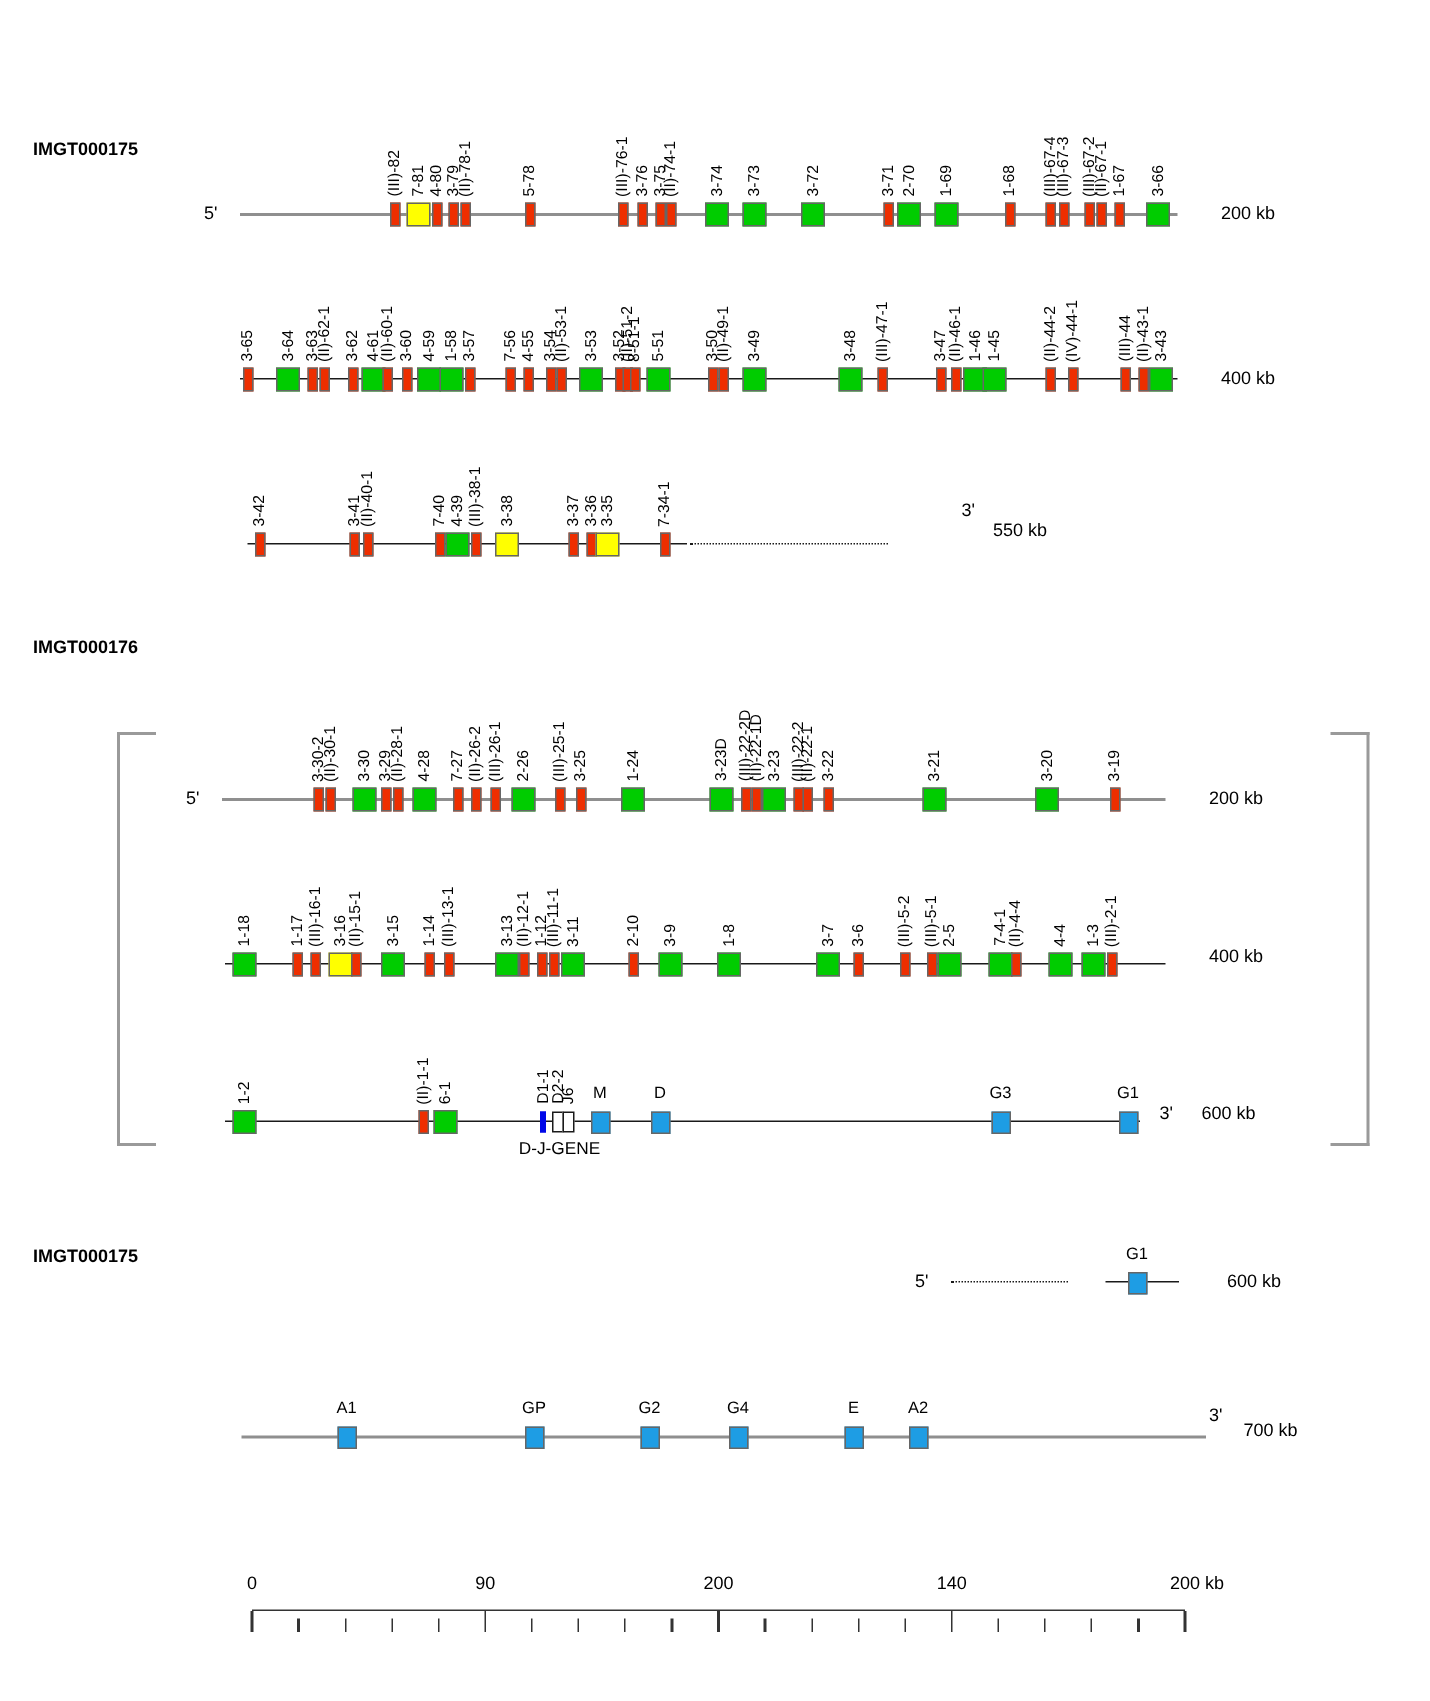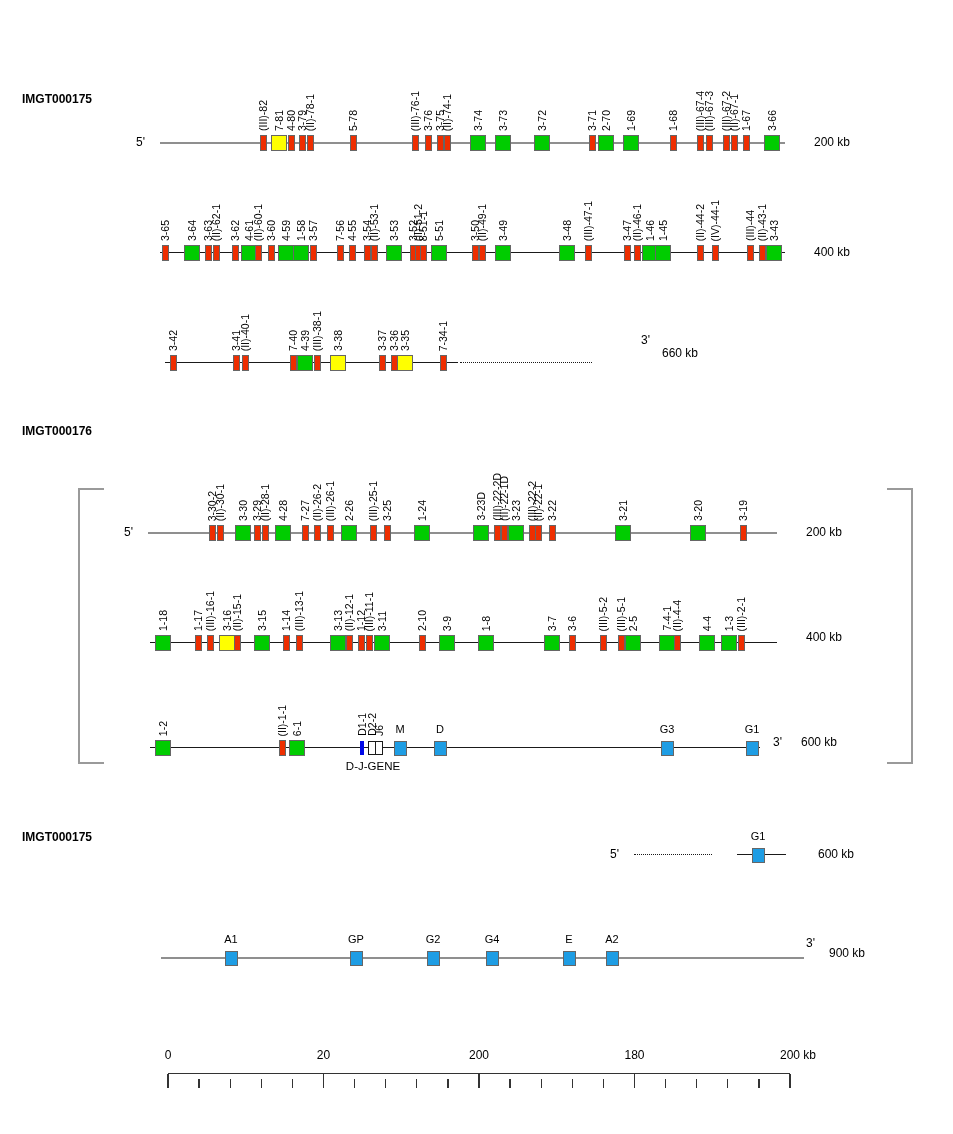--- a/index.html
+++ b/index.html
@@ -142,21 +142,21 @@
     <div class="vlabel" style="left: 709px; bottom: 893px;">(IV)-44-1</div>
     <div class="gene-box" style="left: 746.5px; top: 245px; width: 7px; height: 16px; background: rgb(238, 46, 0); border: 1px solid rgb(102, 102, 102);"></div>
     <div class="vlabel" style="left: 744px; bottom: 893px;">(III)-44</div>
     <div class="gene-box" style="left: 758.5px; top: 245px; width: 7px; height: 16px; background: rgb(238, 46, 0); border: 1px solid rgb(102, 102, 102);"></div>
     <div class="vlabel" style="left: 756px; bottom: 893px;">(II)-43-1</div>
     <div class="gene-box" style="left: 766px; top: 245px; width: 16px; height: 16px; background: rgb(0, 204, 0); border: 1px solid rgb(102, 102, 102);"></div>
     <div class="vlabel" style="left: 768px; bottom: 893px;">3-43</div>
     <div class="line" style="left: 165px; top: 362.3px; width: 293px; border-top: 1.4px solid rgb(26, 26, 26);"></div>
     <div class="line" style="left: 460px; top: 362.3px; width: 132px; border-top: 1.4px dotted rgb(26, 26, 26);"></div>
     <div class="prime" style="left: 641px; top: 333px;">3'</div>
-    <div class="kb-label" style="left: 662px; top: 346px;">660 kb</div>
+    <div class="kb-label" style="left: 662px; top: 346px;">550 kb</div>
     <div class="gene-box" style="left: 169.5px; top: 355px; width: 7px; height: 16px; background: rgb(238, 46, 0); border: 1px solid rgb(102, 102, 102);"></div>
     <div class="vlabel" style="left: 167px; bottom: 783px;">3-42</div>
     <div class="gene-box" style="left: 232.5px; top: 355px; width: 7px; height: 16px; background: rgb(238, 46, 0); border: 1px solid rgb(102, 102, 102);"></div>
     <div class="vlabel" style="left: 230px; bottom: 783px;">3-41</div>
     <div class="gene-box" style="left: 241.5px; top: 355px; width: 7px; height: 16px; background: rgb(238, 46, 0); border: 1px solid rgb(102, 102, 102);"></div>
     <div class="vlabel" style="left: 239px; bottom: 783px;">(II)-40-1</div>
     <div class="gene-box" style="left: 289.5px; top: 355px; width: 7px; height: 16px; background: rgb(238, 46, 0); border: 1px solid rgb(102, 102, 102);"></div>
     <div class="vlabel" style="left: 287px; bottom: 783px;">7-40</div>
     <div class="gene-box" style="left: 297px; top: 355px; width: 16px; height: 16px; background: rgb(0, 204, 0); border: 1px solid rgb(102, 102, 102);"></div>
     <div class="vlabel" style="left: 299px; bottom: 783px;">4-39</div>
@@ -300,21 +300,21 @@
     <div class="gene-box" style="left: 745.5px; top: 740.5px; width: 13px; height: 15px; background: rgb(30, 157, 228); border: 1px solid rgb(102, 102, 102);"></div>
     <div class="hlabel" style="left: 722px; top: 723px;">G1</div>
     <div class="line" style="left: 634px; top: 854.3px; width: 78px; border-top: 1.4px dotted rgb(26, 26, 26);"></div>
     <div class="line" style="left: 737px; top: 854.3px; width: 49px; border-top: 1.4px solid rgb(26, 26, 26);"></div>
     <div class="prime" style="left: 610px; top: 847px;">5'</div>
     <div class="kb-label" style="left: 818px; top: 847px;">600 kb</div>
     <div class="gene-box" style="left: 751.5px; top: 847.5px; width: 13px; height: 15px; background: rgb(30, 157, 228); border: 1px solid rgb(102, 102, 102);"></div>
     <div class="hlabel" style="left: 728px; top: 830px;">G1</div>
     <div class="line" style="left: 161px; top: 957px; width: 643px; border-top: 2px solid rgb(143, 143, 143);"></div>
     <div class="prime" style="left: 806px; top: 936px;">3'</div>
-    <div class="kb-label" style="left: 829px; top: 946px;">900 kb</div>
+    <div class="kb-label" style="left: 829px; top: 946px;">700 kb</div>
     <div class="gene-box" style="left: 224.5px; top: 950.5px; width: 13px; height: 15px; background: rgb(30, 157, 228); border: 1px solid rgb(102, 102, 102);"></div>
     <div class="hlabel" style="left: 201px; top: 933px;">A1</div>
     <div class="gene-box" style="left: 349.5px; top: 950.5px; width: 13px; height: 15px; background: rgb(30, 157, 228); border: 1px solid rgb(102, 102, 102);"></div>
     <div class="hlabel" style="left: 326px; top: 933px;">GP</div>
     <div class="gene-box" style="left: 426.5px; top: 950.5px; width: 13px; height: 15px; background: rgb(30, 157, 228); border: 1px solid rgb(102, 102, 102);"></div>
     <div class="hlabel" style="left: 403px; top: 933px;">G2</div>
     <div class="gene-box" style="left: 485.5px; top: 950.5px; width: 13px; height: 15px; background: rgb(30, 157, 228); border: 1px solid rgb(102, 102, 102);"></div>
     <div class="hlabel" style="left: 462px; top: 933px;">G4</div>
     <div class="gene-box" style="left: 562.5px; top: 950.5px; width: 13px; height: 15px; background: rgb(30, 157, 228); border: 1px solid rgb(102, 102, 102);"></div>
     <div class="hlabel" style="left: 539px; top: 933px;">E</div>
@@ -336,17 +336,17 @@
     <div class="tick" style="left: 540.5px; top: 1079px; height: 9px;"></div>
     <div class="tick" style="left: 571.6px; top: 1079px; height: 9px;"></div>
     <div class="tick" style="left: 602.7px; top: 1079px; height: 9px;"></div>
     <div class="tick" style="left: 633.8px; top: 1074px; height: 14px;"></div>
     <div class="tick" style="left: 664.9px; top: 1079px; height: 9px;"></div>
     <div class="tick" style="left: 696px; top: 1079px; height: 9px;"></div>
     <div class="tick" style="left: 727.1px; top: 1079px; height: 9px;"></div>
     <div class="tick" style="left: 758.2px; top: 1079px; height: 9px;"></div>
     <div class="tick" style="left: 789.3px; top: 1074px; height: 14px;"></div>
     <div class="ruler-num" style="left: 133px; top: 1048px;">0</div>
-    <div class="ruler-num" style="left: 288.5px; top: 1048px;">20</div>
+    <div class="ruler-num" style="left: 288.5px; top: 1048px;">90</div>
     <div class="ruler-num" style="left: 444px; top: 1048px;">200</div>
-    <div class="ruler-num" style="left: 599.5px; top: 1048px;">180</div>
+    <div class="ruler-num" style="left: 599.5px; top: 1048px;">140</div>
     <div class="ruler-num" style="left: 763px; top: 1048px;">200 kb</div>
   </div>
 
 </body></html>

